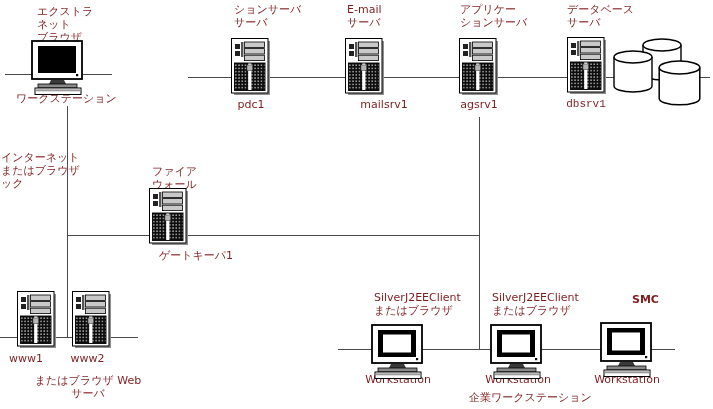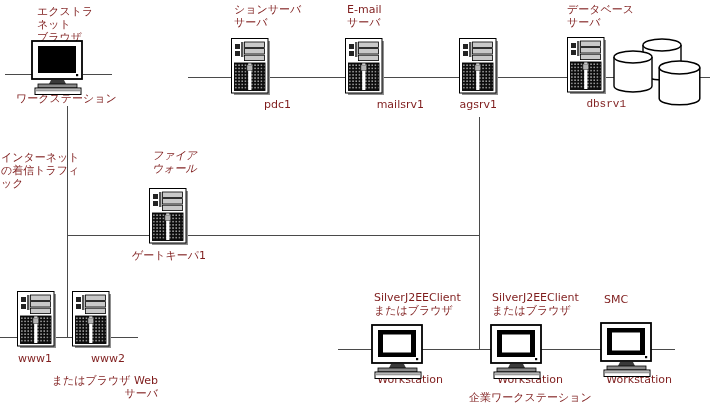--- a/index.html
+++ b/index.html
@@ -1,21 +1,21 @@
 <!DOCTYPE html>
 <html><head>
 <meta charset="utf-8">
 <style>
   html,body{margin:0;padding:0;background:#fff;}
   #stage{
     position:relative;width:713px;height:409px;background:#ffffff;overflow:hidden;
     font-family:"DejaVu Sans","Liberation Sans",sans-serif;color:#7f1d1d;
   }
   .lbl{position:absolute;font-size:11px;line-height:13px;white-space:pre-line;}
-  .ctr{text-align:right;}
+  .ctr{text-align:center;}
   .hline{position:absolute;height:1px;background:#4a4a4a;z-index:1;}
   .vline{position:absolute;width:1px;background:#4a4a4a;z-index:1;}
   .icon{position:absolute;z-index:2;}
 </style>
 </head>
 <body>
 
 <div id="stage">
 
   <svg width="0" height="0" style="position:absolute" aria-hidden="true">
@@ -126,45 +126,47 @@
   <div class="lbl" style="left:16px;top:92px;">ワークステーション</div>
 
   <div class="lbl" style="left:234px;top:3px;">ションサーバ
 サーバ</div>
   <div class="lbl ctr" style="left:211px;top:98px;width:80px;">pdc1</div>
 
   <div class="lbl" style="left:347px;top:3px;">E-mail
 サーバ</div>
   <div class="lbl ctr" style="left:344px;top:98px;width:80px;">mailsrv1</div>
 
-  <div class="lbl ctr" style="left:417px;top:98px;width:80px;">agsrv1</div>
+  <div class="lbl" style="left:460px;top:3px;">アプリケー
+ションサーバ</div>
+  <div class="lbl ctr" style="left:439px;top:98px;width:80px;">agsrv1</div>
 
   <div class="lbl" style="left:567px;top:3px;">データベース
 サーバ</div>
   <div class="lbl ctr" style="left:546px;top:98px;width:80px;font-family:Liberation Mono, monospace;">dbsrv1</div>
 
   <div class="lbl" style="left:1px;top:151px;">インターネット
-の着信トラフィ
+またはブラウザ
 ック</div>
 
-  <div class="lbl" style="left:152px;top:149px;font-style:italic;">ファイア
+  <div class="lbl" style="left:152px;top:165px;">ファイア
 ウォール</div>
-  <div class="lbl" style="left:132px;top:249px;">ゲートキーパ1</div>
+  <div class="lbl" style="left:159px;top:249px;">ゲートキーパ1</div>
 
   <div class="lbl ctr" style="left:0px;top:352px;width:52px;">www1</div>
   <div class="lbl ctr" style="left:50px;top:352px;width:75px;">www2</div>
   <div class="lbl ctr" style="left:18px;top:374px;width:140px;">またはブラウザ Web
 サーバ</div>
 
   <div class="lbl" style="left:374px;top:291px;">SilverJ2EEClient
 またはブラウザ</div>
   <div class="lbl ctr" style="left:353px;top:373px;width:90px;">Workstation</div>
 
   <div class="lbl" style="left:492px;top:291px;">SilverJ2EEClient
 またはブラウザ</div>
   <div class="lbl ctr" style="left:473px;top:373px;width:90px;">Workstation</div>
 
-  <div class="lbl" style="left:604px;top:293px;">SMC</div>
+  <div class="lbl" style="left:632px;top:293px;font-weight:bold;">SMC</div>
   <div class="lbl ctr" style="left:582px;top:373px;width:90px;">Workstation</div>
 
   <div class="lbl" style="left:469px;top:391px;font-family:Liberation Serif, serif;">企業ワークステーション</div>
 
 </div>
 
 </body></html>

